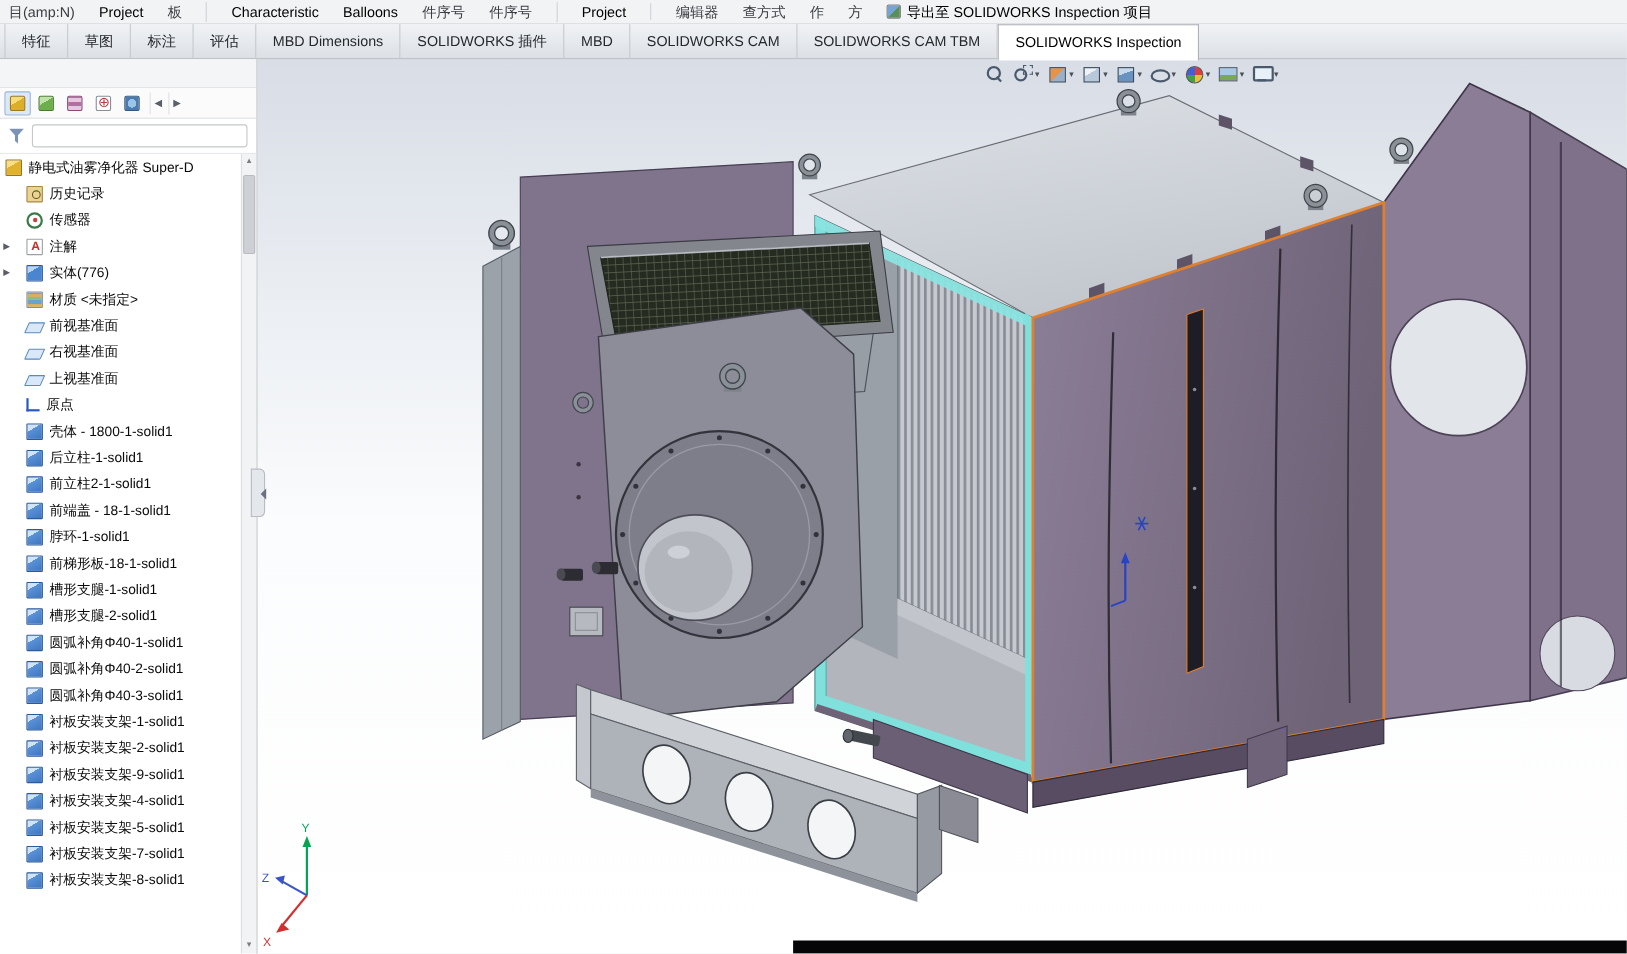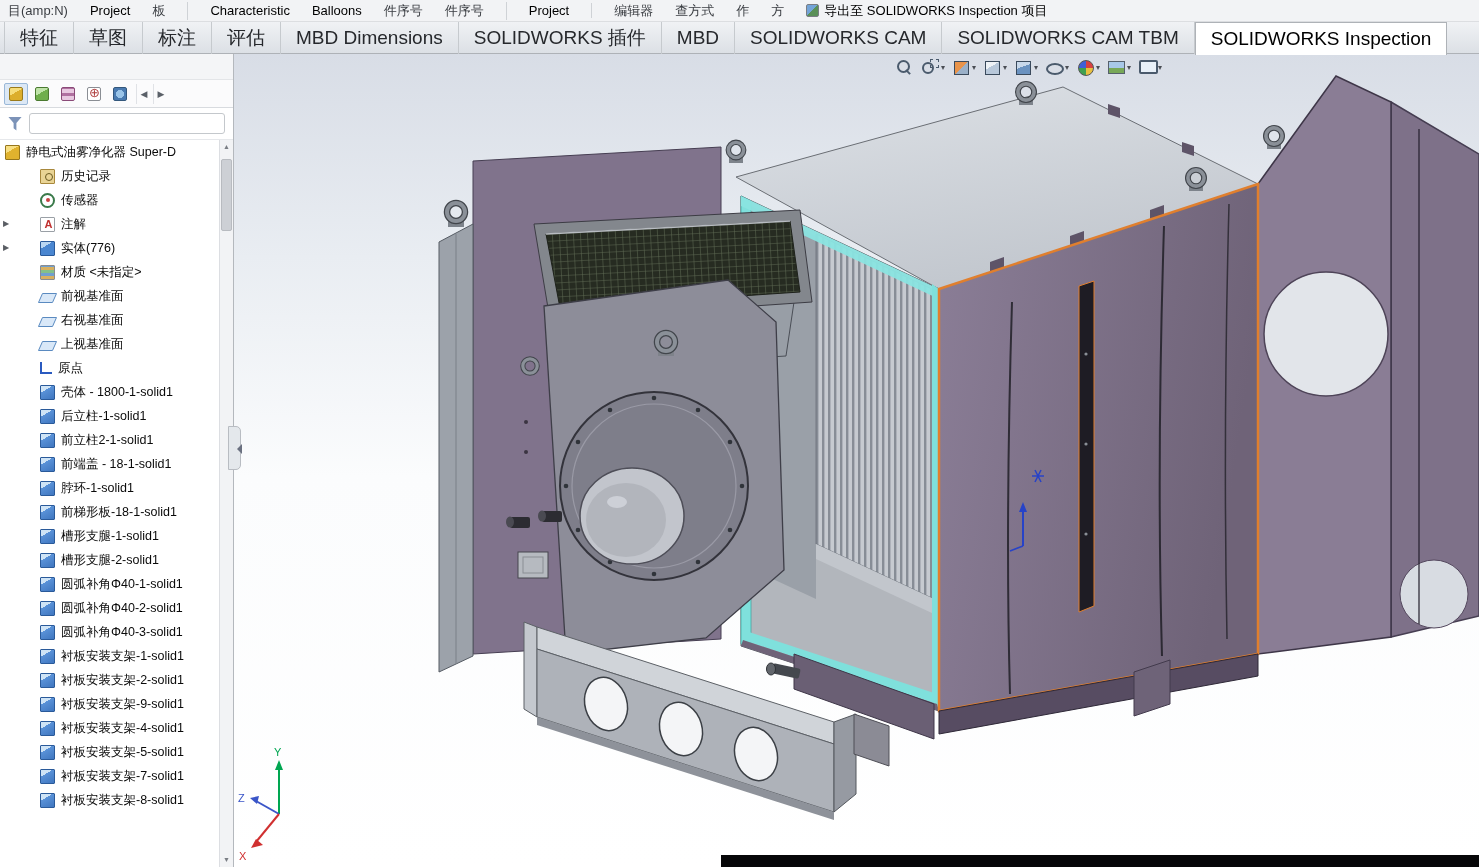--- a/index.html
+++ b/index.html
@@ -21,21 +21,21 @@
   .menu-item.disabled{color:#000000;}
   .menu-item.sep-after{padding-right:22px;border-right:1px solid #cfd2d6;}
   .mi-icon{display:none;width:13px;height:13px;margin-right:5px;border:1px solid #7a7e84;
            background:linear-gradient(135deg,#74a4d8 0 50%,#5a9058 50%);border-radius:2px;}
   .menu-item.has-icon .mi-icon{display:inline-block;}
 
   
   #tabrow{position:absolute;left:0;top:22px;right:0;height:32px;
           background:linear-gradient(#f0f2f5,#dce0e5);border-bottom:1px solid #aeb2b7;}
   #tabrow .rep{display:flex;height:100%;padding-left:4px;}
-  .tab{height:32px;line-height:31px;padding:0 15px;font-size:19px;color:#26282c;
+  .tab{height:32px;line-height:31px;padding:0 15px;font-size:13px;color:#26282c;
        border-right:1px solid #c6cace;cursor:default;position:relative;}
   .tab:first-child{border-left:1px solid #c6cace;}
   .tab.active{background:#fff;border:1px solid #aeb2b7;border-bottom:none;height:33px;z-index:3;color:#000;}
 
   
   #leftpanel{position:absolute;left:0;top:54px;width:234px;bottom:0;background:#fff;
              border-right:1px solid #b4b8bd;z-index:2;}
   .panel-topstrip{height:26px;background:#f4f5f7;border-bottom:1px solid #e3e5e8;}
   .panel-tabs{height:28px;display:flex;align-items:center;padding-left:4px;
               border-bottom:1px solid #d8dbdf;background:#fbfbfc;}
@@ -56,21 +56,21 @@
   .filter-row{height:32px;display:flex;align-items:center;padding:0 8px 0 8px;
               border-bottom:1px solid #e6e8eb;background:#fff;}
   .funnel{width:14px;height:14px;margin-right:7px;flex:none;background:#7c93b8;
           clip-path:polygon(0 0,100% 0,60% 46%,60% 100%,40% 84%,40% 46%);}
   .filter-input{flex:1;height:21px;border:1px solid #c4c8cc;border-radius:3px;
                 font-size:12px;padding:0 6px;background:#fff;outline:none;}
 
   
   .tree{position:absolute;left:0;top:86px;right:0;bottom:0;overflow:hidden;background:#fff;}
   .tree .rows{padding-right:15px;}
-  .tree-row{height:24px;display:flex;align-items:center;padding-left:40px;font-size:12.5px;
+  .tree-row{height:24px;display:flex;align-items:center;padding-left:24px;font-size:12.5px;
             color:#0a0a0a;position:relative;white-space:nowrap;overflow:hidden;}
   .tree-row.root{padding-left:5px;}
   .tree-row.expandable::before{content:"▶";position:absolute;left:3px;top:7px;font-size:8px;color:#5a5e64;}
   .ticon{width:15px;height:15px;margin-right:6px;flex:none;position:relative;border-radius:1px;}
   .tree-row[data-icon="assembly"] .ticon{background:linear-gradient(150deg,#f8df82 0 35%,#e0b22e 35%);border:1px solid #96761c;}
   .tree-row[data-icon="history"] .ticon{background:#e9d495;border:1px solid #a8883c;}
   .tree-row[data-icon="history"] .ticon::after{content:"";position:absolute;left:3.5px;top:3.5px;width:6px;height:6px;border:1.5px solid #6a5a20;border-radius:50%;}
   .tree-row[data-icon="sensor"] .ticon{border:2px solid #3a7a4a;border-radius:50%;background:#fff;}
   .tree-row[data-icon="sensor"] .ticon::after{content:"";position:absolute;left:3.5px;top:3.5px;width:4px;height:4px;background:#c84040;border-radius:50%;}
   .tree-row[data-icon="annotation"] .ticon{background:#fff;border:1px solid #9aa0a6;}

